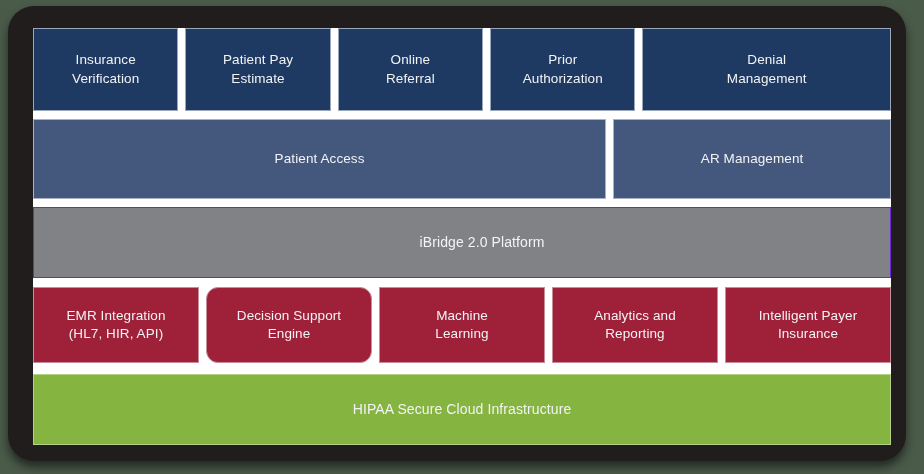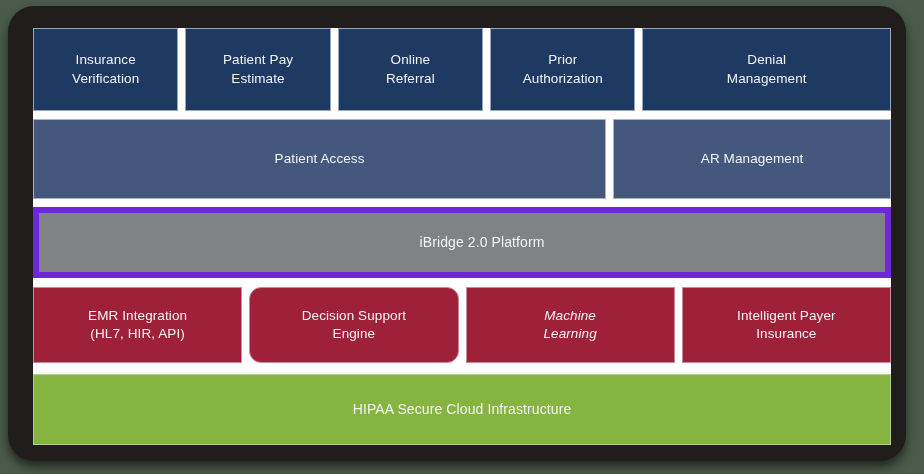--- a/index.html
+++ b/index.html
@@ -70,21 +70,21 @@
   #row-services .box {
     background: #1e3a63;
     border: 1px solid #9aa7bb;
   }
   #row-domains .box {
     background: #44577d;
     border: 1px solid #a9b3c4;
   }
   #row-platform .box {
     background: #808285;
-    border: 6px solid #6d28d9;
+    border: 1px solid #6d28d9;
     font-size: 14px;
     padding-left: 40px;
   }
   #row-capability .box {
     background: #9e2039;
     border: 1px solid #c98c99;
   }
   #row-infra .box {
     background: #86b440;
     border: 1px solid #b4d189;
@@ -117,22 +117,24 @@
 Management</div>
       </div>
     <div class="row" id="row-platform">
         <div class="box" style="flex: 1 1 0%;">iBridge 2.0 Platform</div>
       </div>
     <div class="row" id="row-capability">
         <div class="box" style="flex: 1 1 0%;">EMR Integration
 (HL7, HIR, API)</div>
         <div class="box" style="flex: 1 1 0%; border-radius: 12px;">Decision Support
 Engine</div>
-        <div class="box" style="flex: 1 1 0%; font-style: italic;">Machine
+        <div class="box" style="flex: 1 1 0%;">Machine
 Learning</div>
+        <div class="box" style="flex: 1 1 0%;">Analytics and
+Reporting</div>
         <div class="box" style="flex: 1 1 0%;">Intelligent Payer
 Insurance</div>
       </div>
     <div class="row" id="row-infra">
         <div class="box" style="flex: 1 1 0%;">HIPAA Secure Cloud Infrastructure</div>
       </div>
 
   </div>
 </div>
 

